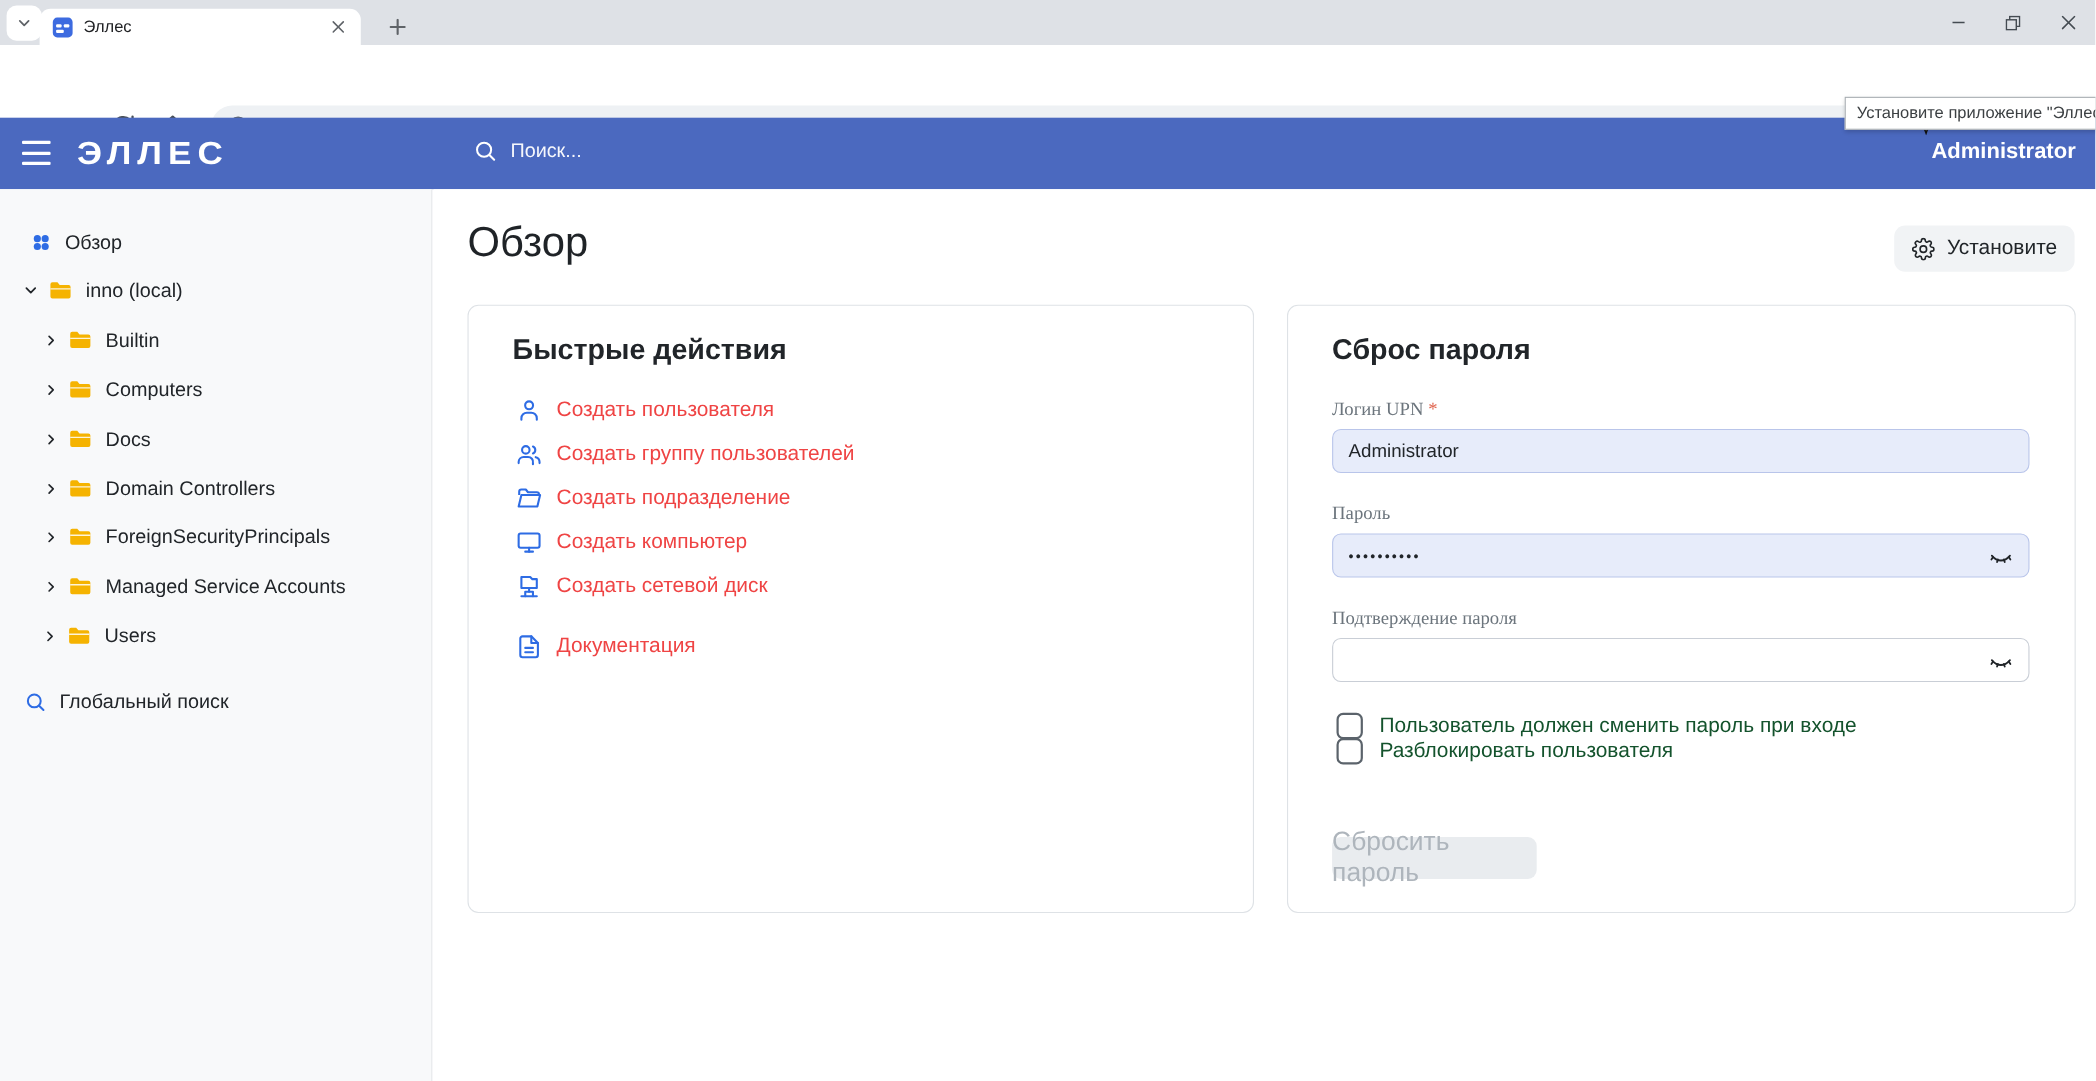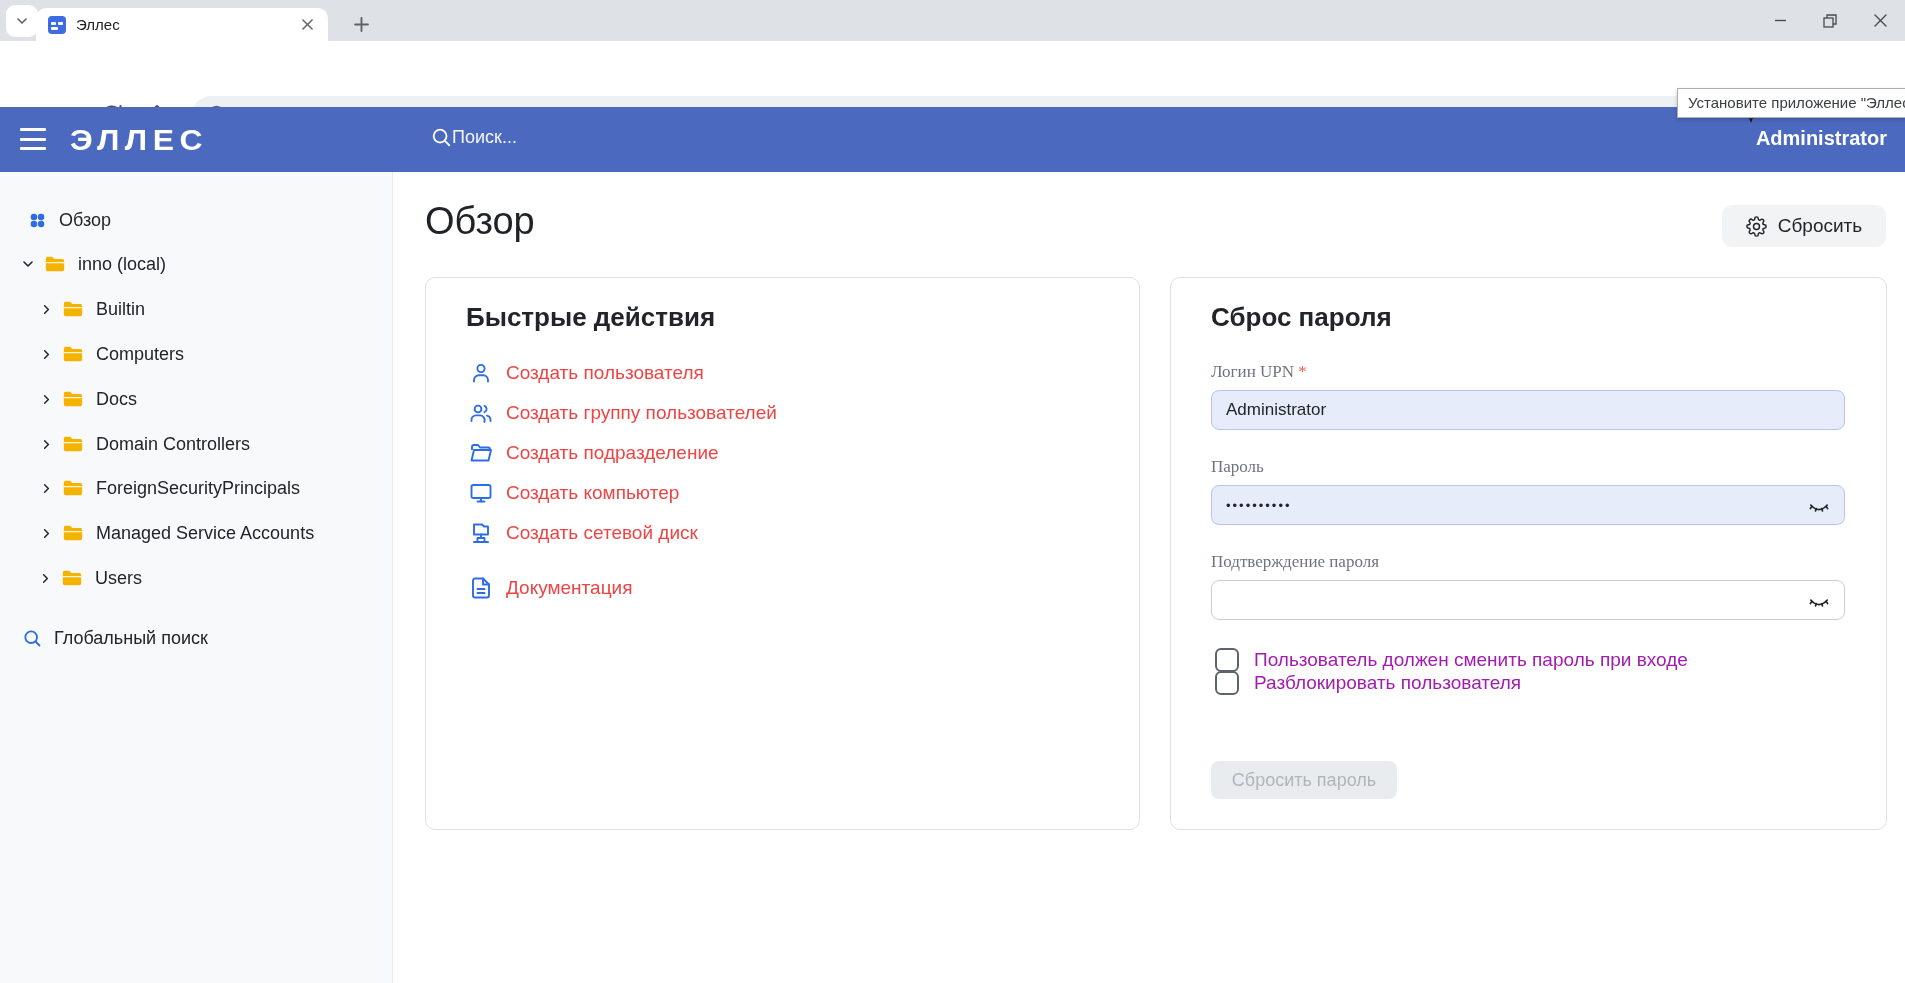--- a/index.html
+++ b/index.html
@@ -32,21 +32,21 @@
   .cursor { position:absolute; left:1744px; top:63px; z-index:40; }
   .avatar { position:absolute; left:1826px; top:58px; width:32px; height:32px; border-radius:50%; background:#d2e3fc; display:flex; align-items:center; justify-content:center; }
   .tooltip { position:absolute; left:1677px; top:88px; height:30px; line-height:28px; padding:0 10px; background:#fff; border:1px solid #a9aeb3; box-shadow:0 2px 4px rgba(0,0,0,.18); font-size:15px; color:#3c4043; white-space:nowrap; overflow:hidden; width:229px; z-index:60; }
 
   
   .appheader { position:absolute; left:0; top:107px; width:1905px; height:65px; background:#4b69bf; }
   .hamburger { position:absolute; left:20px; top:21px; width:26px; height:22px; display:flex; flex-direction:column; justify-content:space-between; }
   .hamburger i { display:block; height:3px; background:#fff; border-radius:1px; }
   .applogo { position:absolute; left:70px; top:17px; font-size:29px; font-weight:800; letter-spacing:5px; color:#fff; transform:scaleX(1.1); transform-origin:left center; }
   .hsearch { position:absolute; left:430px; top:19px; display:flex; align-items:center; color:#fff; }
-  .hsearch .ph { font-size:18px; color:rgba(255,255,255,.95); }
+  .hsearch .ph { margin-left:12px; font-size:18px; color:rgba(255,255,255,.95); }
   .hadmin { position:absolute; right:18px; top:20px; font-size:20px; font-weight:bold; color:#fff; }
 
   
   .sidebar { position:absolute; left:0; top:172px; width:393px; height:811px; background:#f8f9fa; border-right:1px solid #e7e9ec; }
   .srow { position:absolute; height:44px; display:flex; align-items:center; font-size:18px; color:#212529; }
   .chev { width:16px; height:16px; flex:0 0 auto; display:flex; align-items:center; justify-content:center; }
   .foldr { width:22px; height:22px; flex:0 0 auto; margin-left:8px; }
   .tlabel { margin-left:12px; white-space:nowrap; }
 
   
@@ -64,22 +64,22 @@
 
   .fld-label { position:absolute; left:40px; font-size:17px; color:#6c757d;font-family:Liberation Serif, serif; }
   .req { color:#e0654f; }
   .inp { position:absolute; left:40px; width:634px; height:40px; border-radius:8px; display:flex; align-items:center; padding:0 14px; font-size:17px; color:#212529; }
   .inp.autofill { background:#e7ecfa; border:1px solid #b9c5ea; }
   .inp.plain { background:#fff; border:1px solid #c9ced6; }
   .inp .dots { font-size:13px; letter-spacing:2px; }
   .eye { position:absolute; right:14px; top:9px; width:22px; height:22px; color:#212529; }
   .cbrow { position:absolute; left:44px; height:28px; display:flex; align-items:center; }
   .cbbox { width:24px; height:24px; border:2px solid #5b636b; border-radius:6px; background:#fff; flex:0 0 auto; }
-  .cblabel { margin-left:15px; font-size:19px; color:#a21caf; white-space:nowrap; }
-  .submit-btn { position:absolute; left:40px; top:483px; width:186px; height:38px; background:#e9ecef; border-radius:8px; display:flex; align-items:center; justify-content:center; font-size:18px; color:#aeb5bc; }
+  .cblabel { margin-left:15px; font-size:19px; color:#14532d; white-space:nowrap; }
+  .submit-btn { position:absolute; left:40px; top:483px; width:186px; height:38px; background:#e9ecef; border-radius:8px; display:flex; align-items:center; justify-content:center; font-size:24px; color:#aeb5bc; }
 </style>
 </head>
 <body>
 
 <div class="tabstrip">
   <div class="tabsearch-btn">
     <span>
       <svg width="16" height="16" viewBox="0 0 24 24" fill="none" stroke="#5f6368" stroke-width="2.4" stroke-linecap="round" stroke-linejoin="round">
           <polyline points="6 9 12 15 18 9"></polyline>
         </svg>
@@ -374,21 +374,21 @@
 <div class="main">
   <div class="page-title">Обзор</div>
 
   <div class="cfg-btn">
     <span>
       <svg width="21" height="21" viewBox="0 0 24 24" fill="none" stroke="#212529" stroke-width="1.7" stroke-linecap="round" stroke-linejoin="round">
           <circle cx="12" cy="12" r="3.4"></circle>
           <path d="M19.4 15a1.65 1.65 0 0 0 .33 1.82l.06.06a2 2 0 1 1-2.83 2.83l-.06-.06a1.65 1.65 0 0 0-1.82-.33 1.65 1.65 0 0 0-1 1.51V21a2 2 0 1 1-4 0v-.09A1.65 1.65 0 0 0 9 19.4a1.65 1.65 0 0 0-1.82.33l-.06.06a2 2 0 1 1-2.83-2.83l.06-.06a1.65 1.65 0 0 0 .33-1.82 1.65 1.65 0 0 0-1.51-1H3a2 2 0 1 1 0-4h.09A1.65 1.65 0 0 0 4.6 9a1.65 1.65 0 0 0-.33-1.82l-.06-.06a2 2 0 1 1 2.83-2.83l.06.06a1.65 1.65 0 0 0 1.82.33H9a1.65 1.65 0 0 0 1-1.51V3a2 2 0 1 1 4 0v.09a1.65 1.65 0 0 0 1 1.51 1.65 1.65 0 0 0 1.82-.33l.06-.06a2 2 0 1 1 2.83 2.83l-.06.06a1.65 1.65 0 0 0-.33 1.82V9a1.65 1.65 0 0 0 1.51 1H21a2 2 0 1 1 0 4h-.09a1.65 1.65 0 0 0-1.51 1z"></path>
         </svg>
     </span>
-    <span class="glabel">Сбросить</span>
+    <span class="glabel">Установите</span>
   </div>
 
   <div class="card card-qa">
     <div class="card-title">Быстрые действия</div>
 
     <div class="qa-item" style="top:75px">
       <span class="qa-icon">
         <svg width="24" height="24" viewBox="0 0 24 24" fill="none" stroke="currentColor" stroke-width="1.9" stroke-linecap="round" stroke-linejoin="round">
             <circle cx="12" cy="7.5" r="3.6"></circle>
             <path d="M5 20.5v-1.3a5 5 0 0 1 5-5h4a5 5 0 0 1 5 5v1.3"></path>

